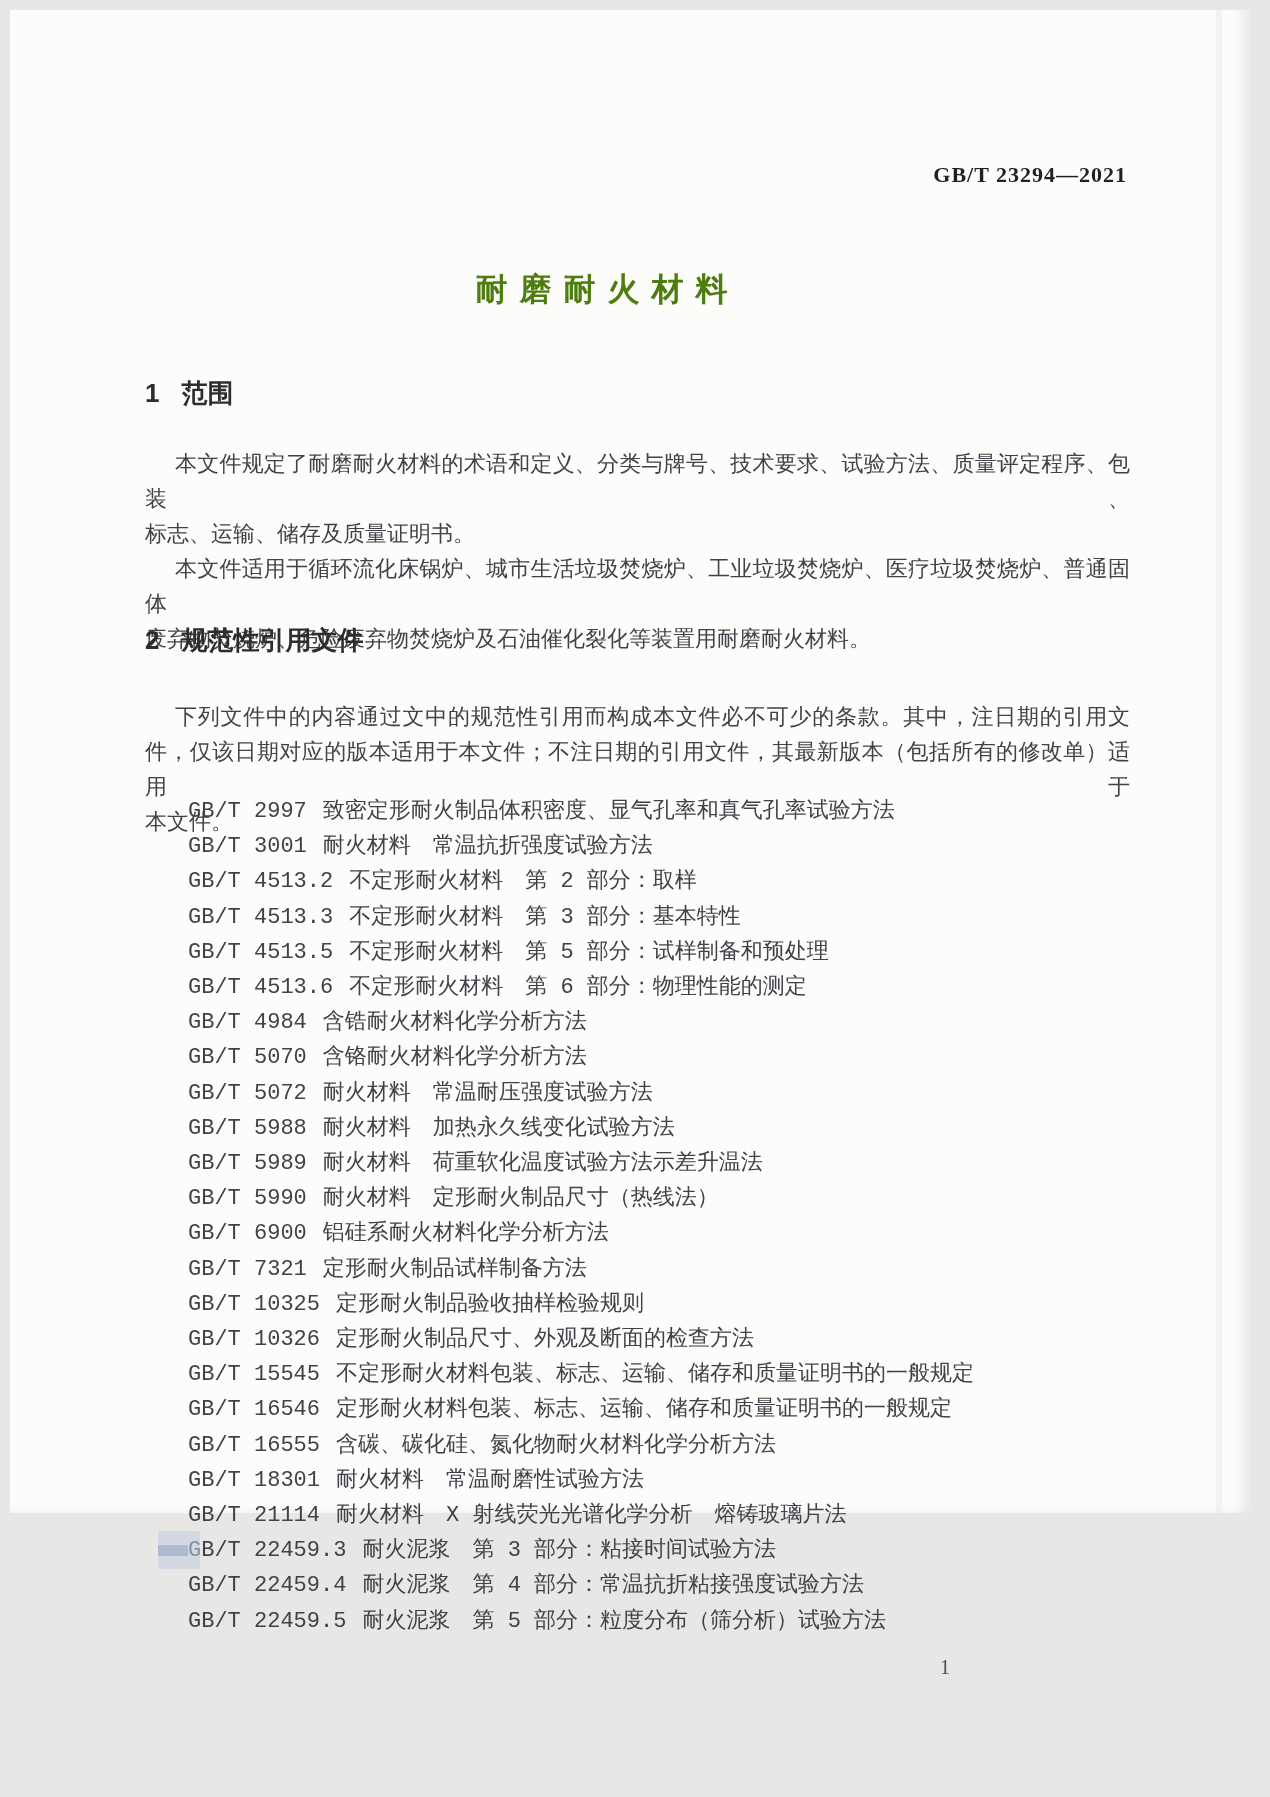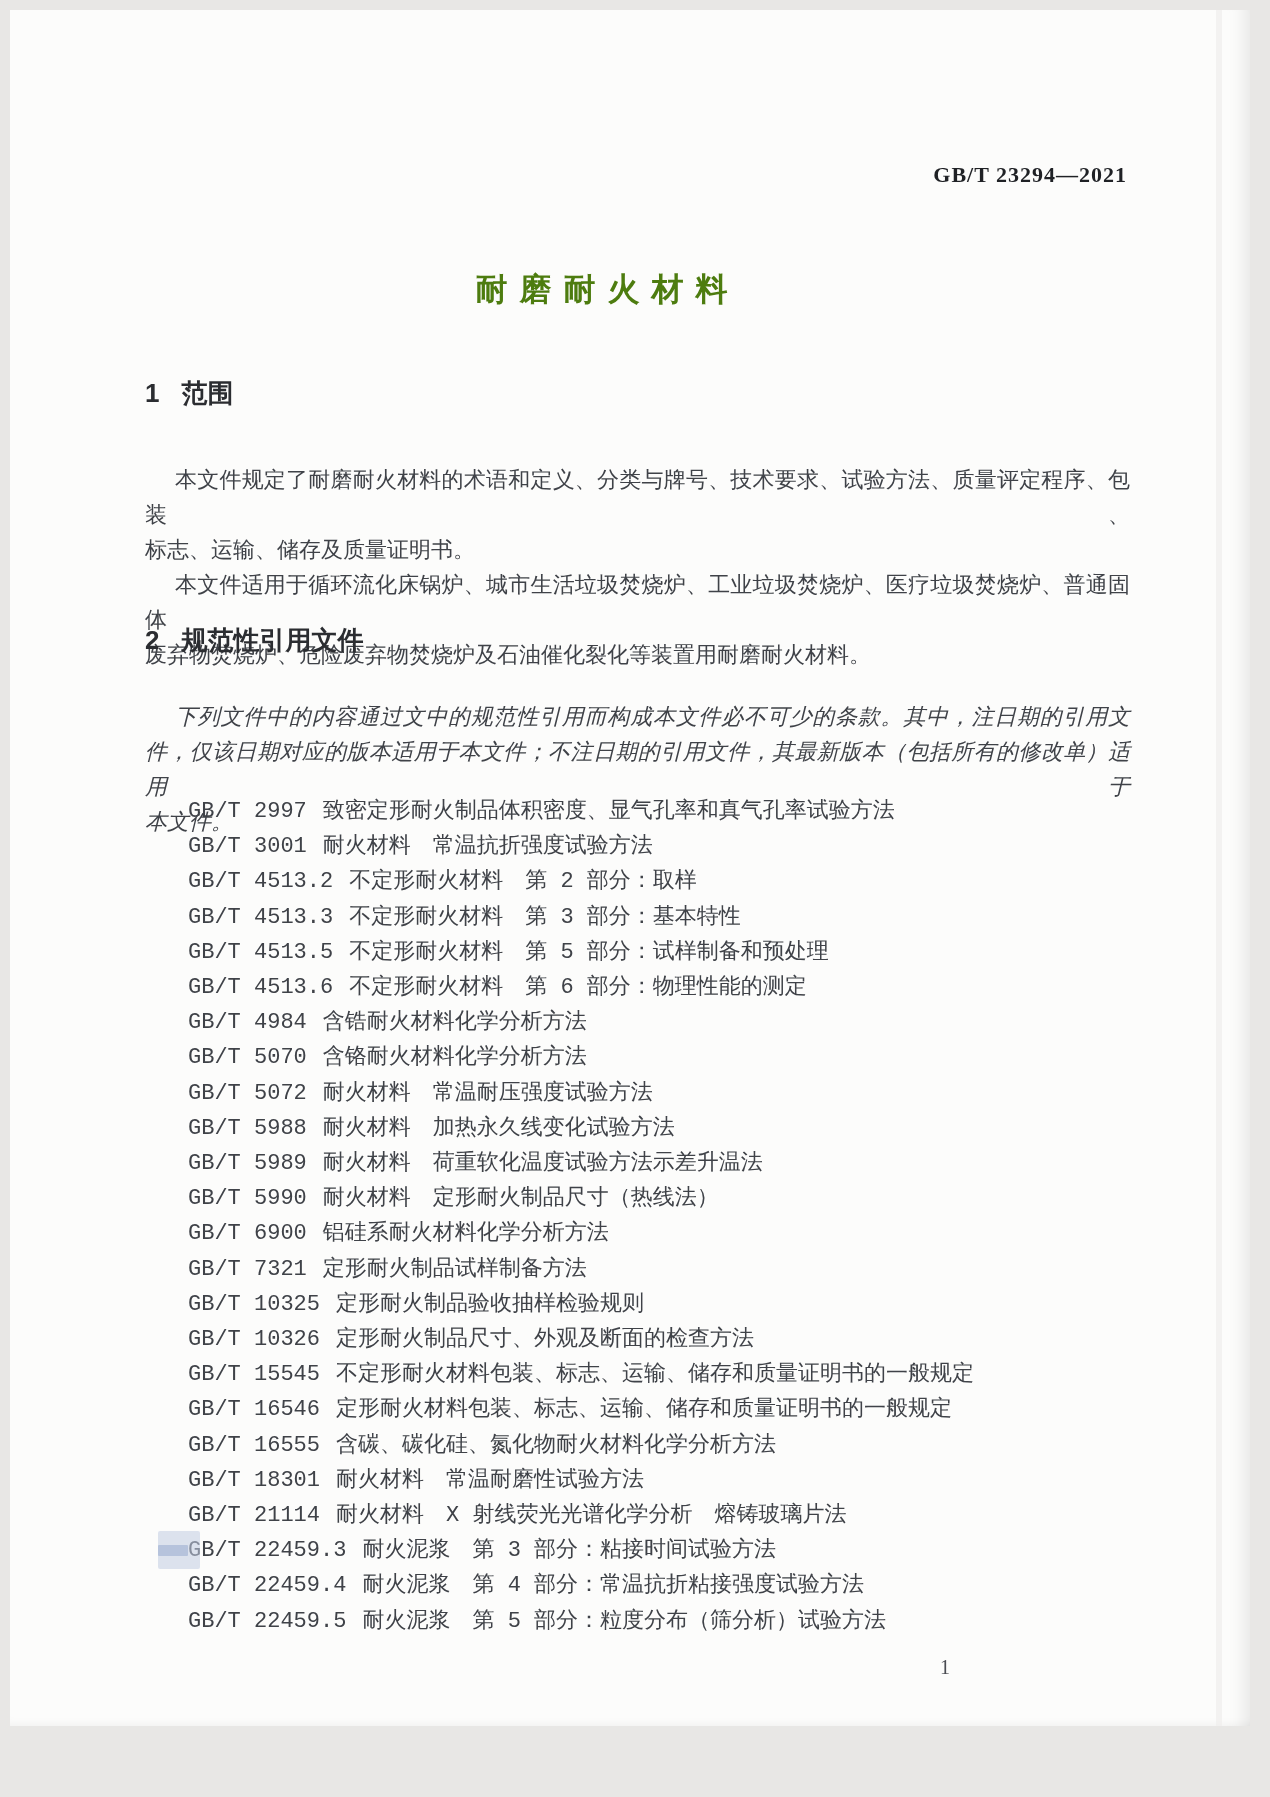--- a/index.html
+++ b/index.html
@@ -5,21 +5,21 @@
   html,body{margin:0;padding:0;}
   body{
     width:1270px;height:1797px;
     background:#e8e7e5;
     position:relative;
     overflow:hidden;
     font-family:"Liberation Serif","DejaVu Serif",serif;
   }
   .page{
     position:absolute;left:10px;top:10px;
-    width:1240px;height:1716px;
+    width:1240px;height:1503px;
     background:#fcfcfb;
     box-shadow:inset -20px 0 18px -16px rgba(0,0,0,0.10), inset 0 -10px 12px -10px rgba(0,0,0,0.06);
   }
   .edge-line{
     position:absolute;left:1206px;top:0;width:6px;height:100%;
     background:#efeeec;opacity:.7;
   }
   .header-code{
     position:absolute;top:152px;left:0;width:1117px;
     text-align:right;
@@ -38,22 +38,22 @@
     font-family:"Liberation Sans","DejaVu Sans",sans-serif;
     font-size:26px;font-weight:bold;color:#2b2d31;
   }
   .sec-heading .sec-num{margin-right:22px;}
   #sec1-heading{top:366px;}
   #sec2-heading{top:613px;}
   .text-block{
     position:absolute;left:135px;width:985px;
     font-size:22px;line-height:35px;color:#3f4248;
   }
-  #scope-block{top:436px;margin-top:16px;}
-  #intro-block{top:689px;font-style:italic;}
+  #scope-block{top:436px;}
+  #intro-block{top:689px;}
   .line{white-space:nowrap;}
   .line.full{white-space:normal;text-align:justify;text-align-last:justify;}
   .line.indent{text-indent:30px;}
   #refs-block{
     position:absolute;left:135px;top:784px;width:1000px;
     padding-left:43px;box-sizing:border-box;
     font-size:22px;color:#3f4248;
   }
   .ref-row{line-height:35.2px;white-space:nowrap;font-family:Liberation Mono, monospace;}
   .ref-code{margin-right:16px;}

